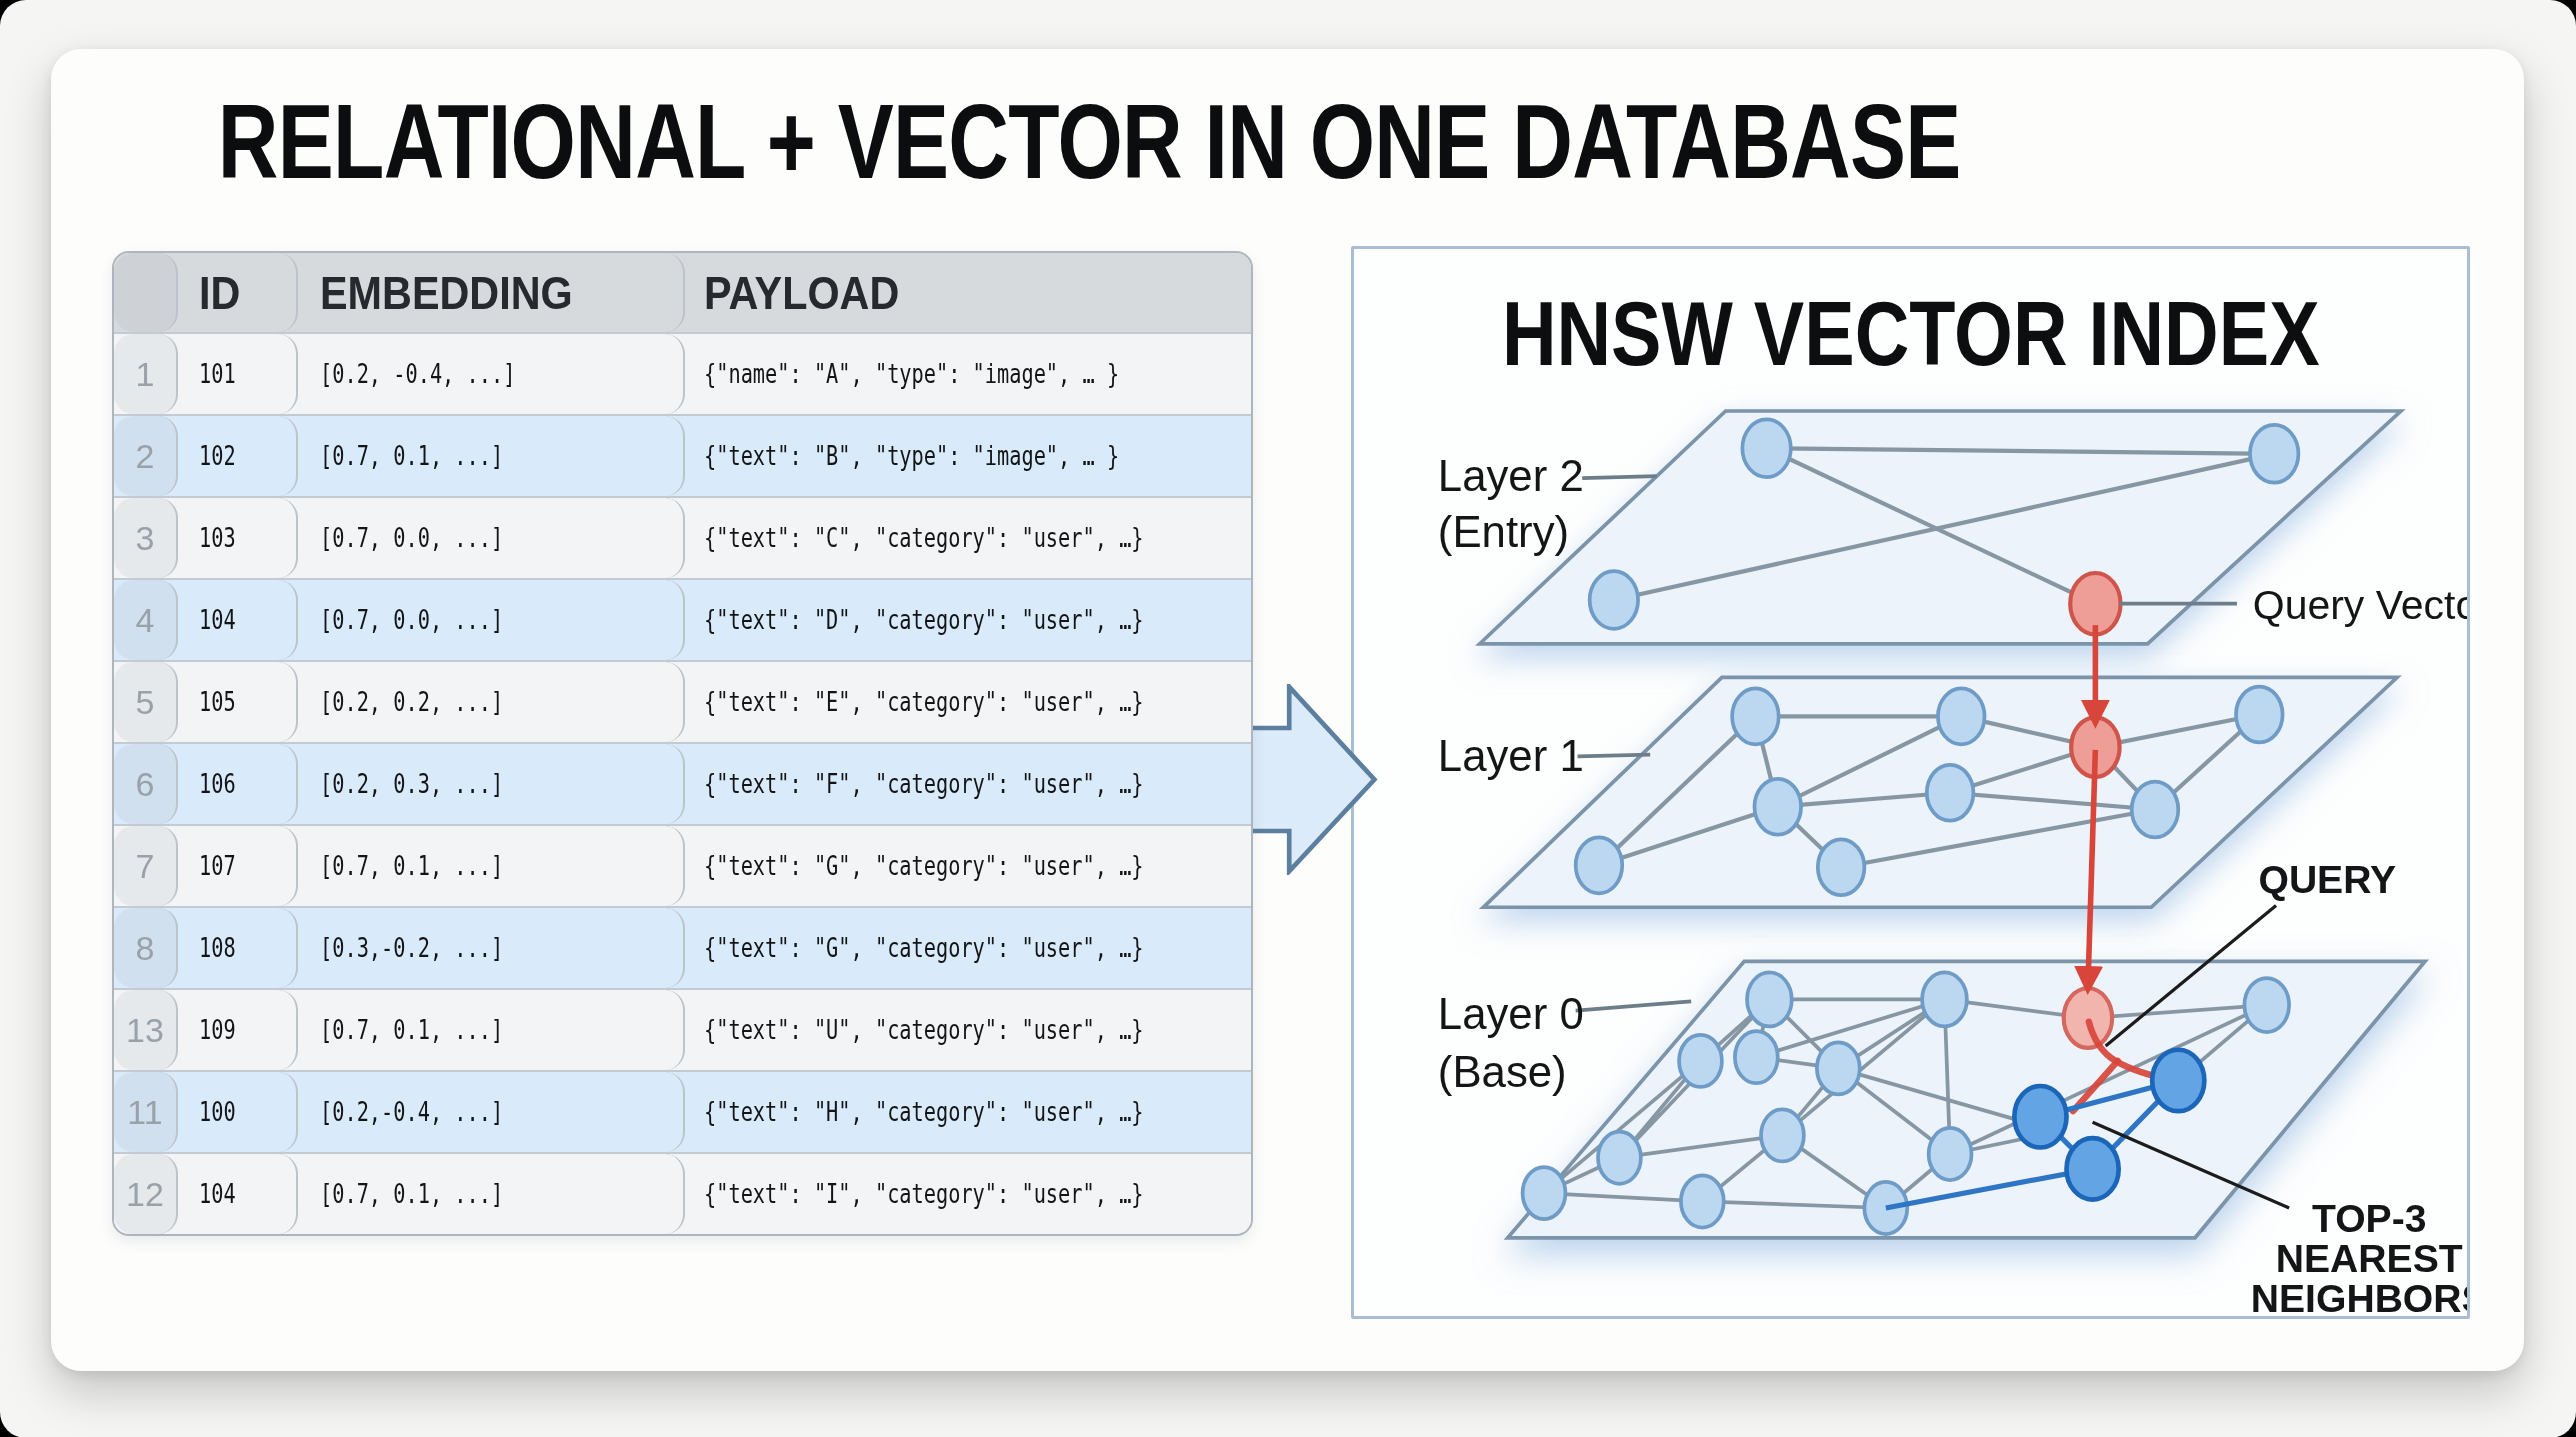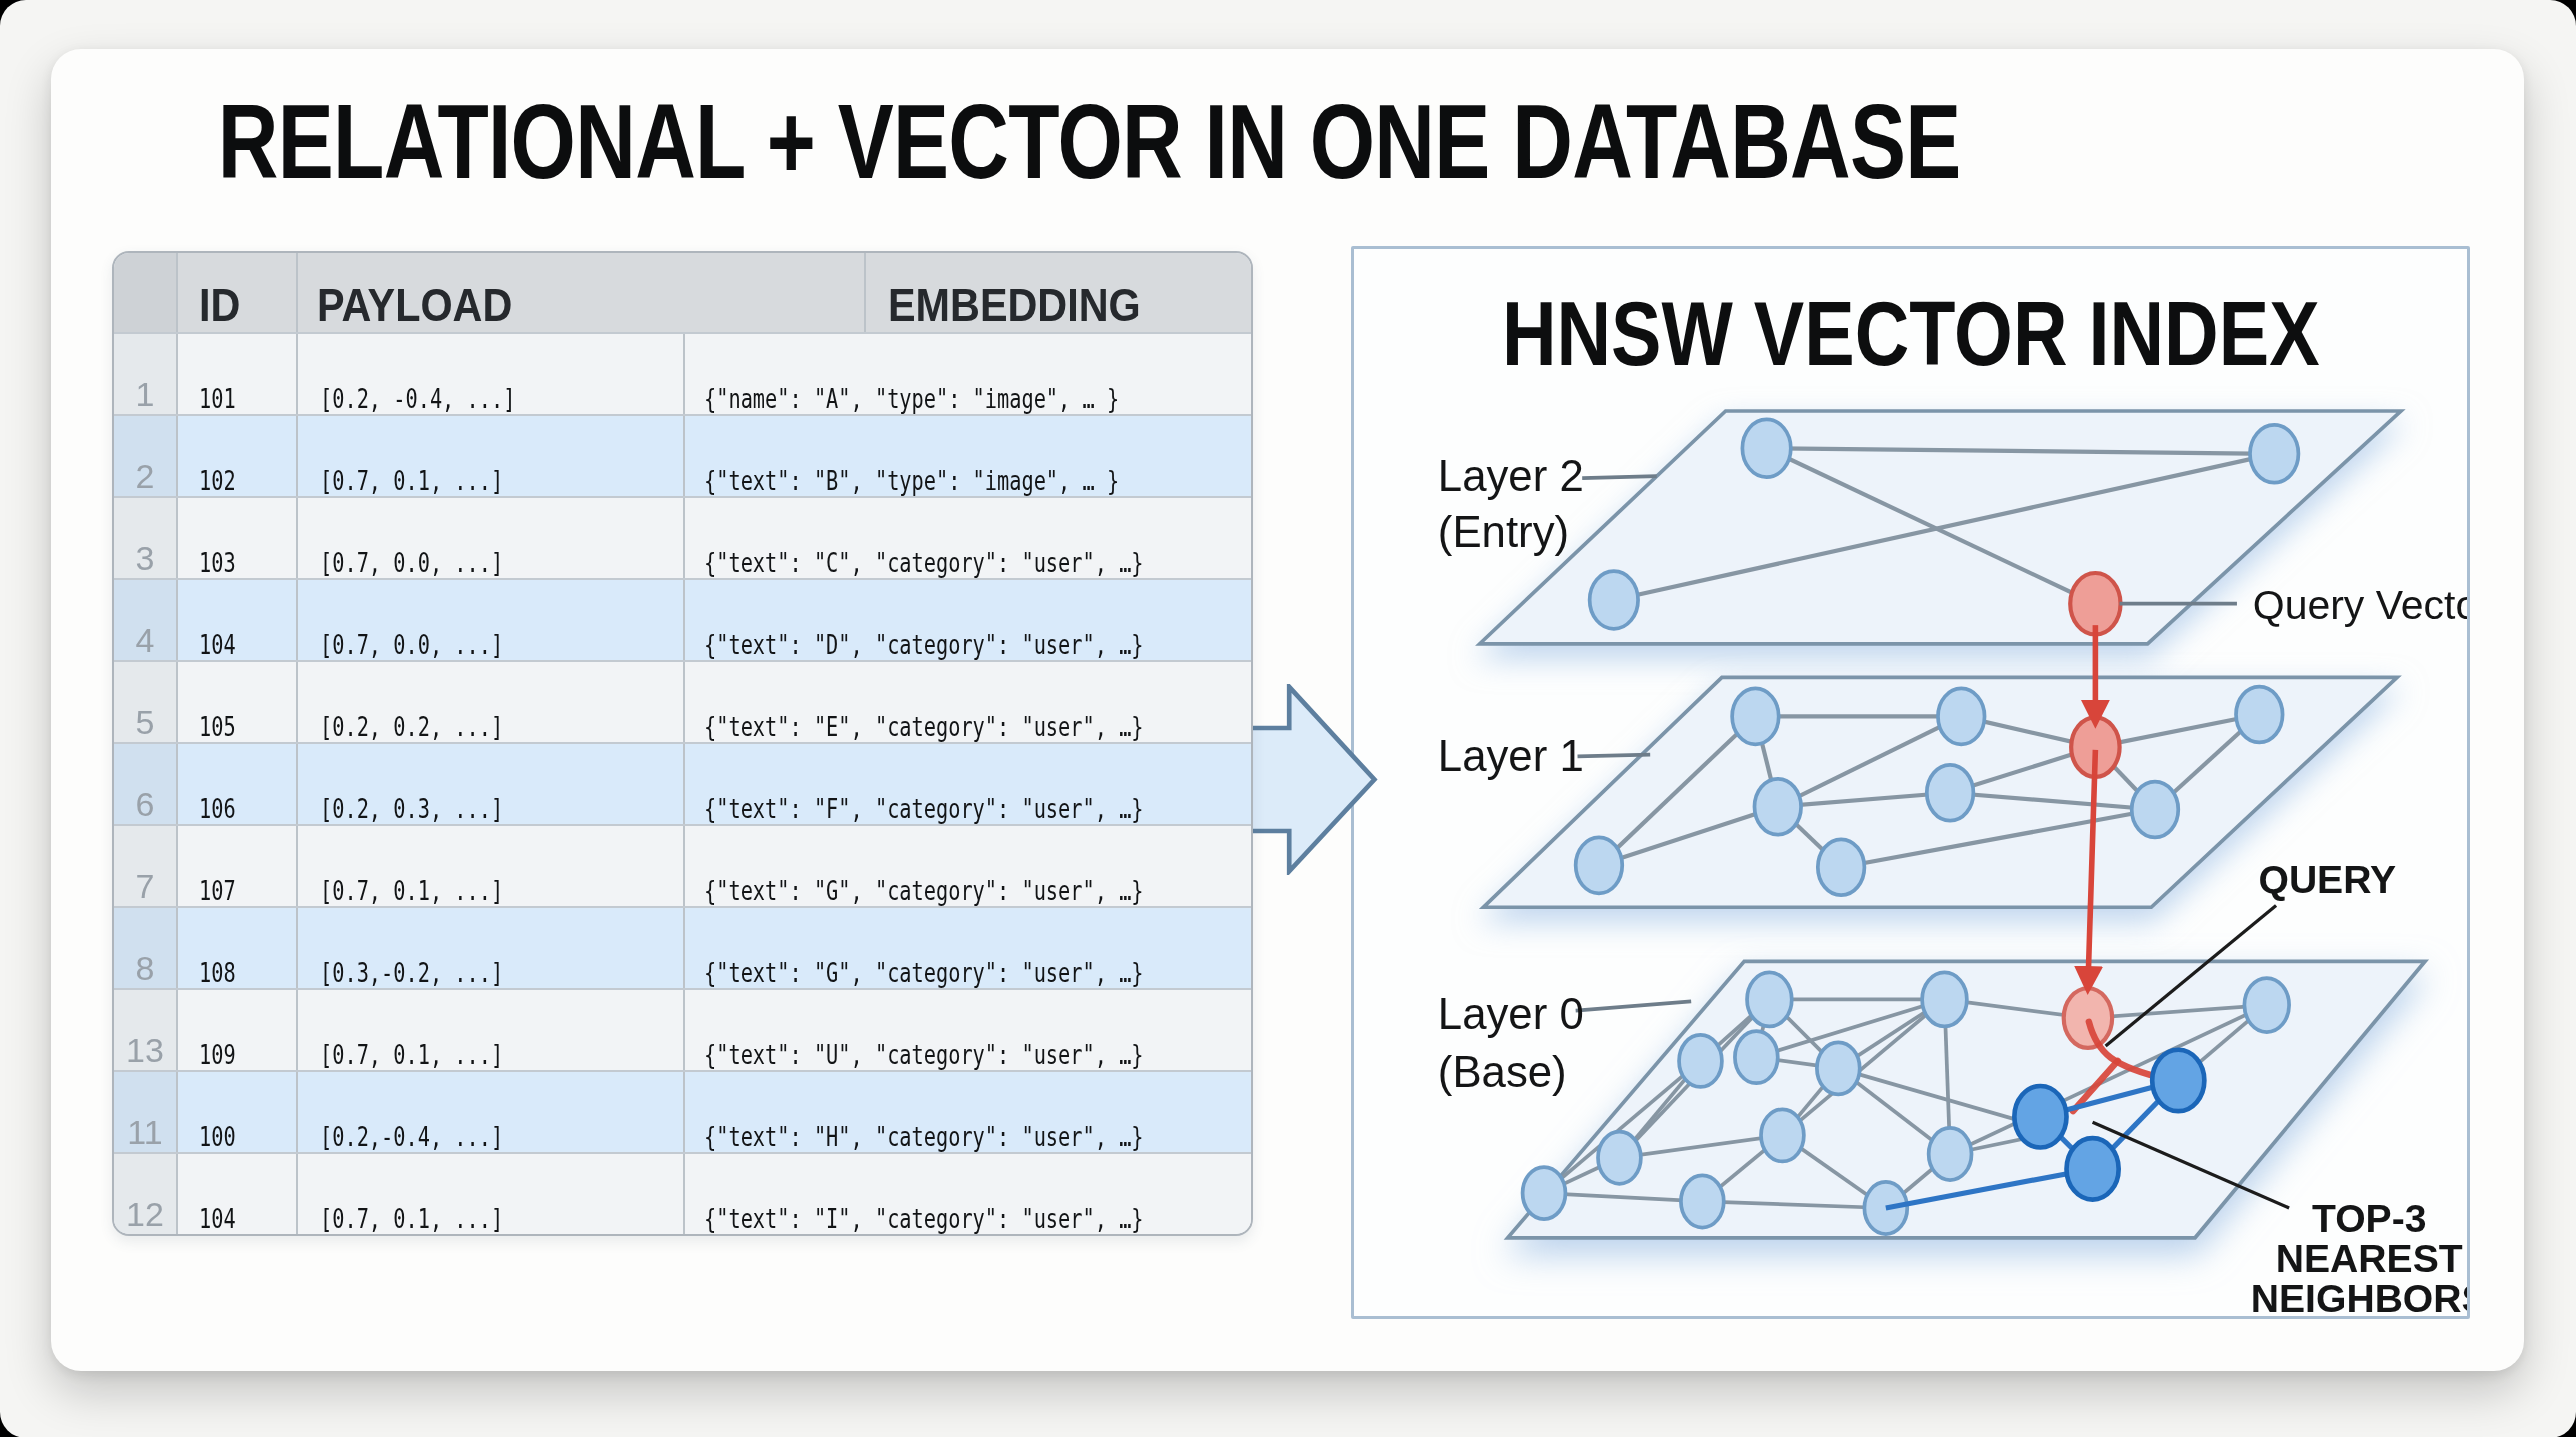--- a/index.html
+++ b/index.html
@@ -20,21 +20,21 @@
   .squeeze-t{display:inline-block;transform:scaleX(0.80);transform-origin:center;white-space:pre;}
 
   
   .dtable{
     position:absolute;left:112px;top:251px;width:1137px;z-index:4;
     border:2.8px solid #aeb5bc;border-radius:17px;overflow:hidden;
     background:#f2f4f6;box-shadow:0 5.6px 13px rgba(60,80,100,.10);
   }
   .trow{display:flex;height:80px;border-top:2.8px solid #c3cad1;}
   .thead{height:79px;border-top:none;background:#d7dadd;}
-  .c{display:flex;align-items:flex-end;border-right:2.8px solid #bcc3c9;overflow:hidden;}
+  .c{display:flex;align-items:center;border-right:2.8px solid #bcc3c9;overflow:hidden;border-radius:20px;}
   .c:last-child{border-right:none;}
   .gut{width:62px;justify-content:center;font-size:34px;color:#99a1a9;background:rgba(150,162,172,.13);}
   .id{width:97px;padding-left:20.6px;}
   .emb{width:363px;padding-left:22.5px;}
   .pay{flex:1;padding-left:19px;}
   .thead .c{font-size:47px;font-weight:700;color:#26292d;letter-spacing:0;}
   .thead .hsq{display:inline-block;transform:scaleX(0.88);transform-origin:left center;white-space:pre;}
   .mono{font-family:"DejaVu Sans Mono",monospace;font-size:26px;color:#121416;}
   .sq{display:inline-block;transform:scaleX(0.78);transform-origin:left center;white-space:pre;}
   .row-alt{background:#d9eafa;}
@@ -67,25 +67,25 @@
 <div class="card"></div>
 
 <div class="main-title"><span class="squeeze-t">RELATIONAL + VECTOR IN ONE DATABASE</span></div>
 
 <div class="dtable">
   <div class="trow thead">
     <div class="c gut"></div>
     <div class="c id">
         <span class="hsq">ID</span>
       </div>
+    <div class="c emb">
+        <span class="hsq">EMBEDDING</span>
+      </div>
     <div class="c pay">
         <span class="hsq">PAYLOAD</span>
-      </div>
-    <div class="c emb">
-        <span class="hsq">EMBEDDING</span>
       </div>
   </div>
 
   <div class="trow row-plain">
     <div class="c gut">1</div>
     <div class="c id mono">
         <span class="sq">101</span>
       </div>
     <div class="c emb mono">
         <span class="sq">[0.2, -0.4, ...]</span>

